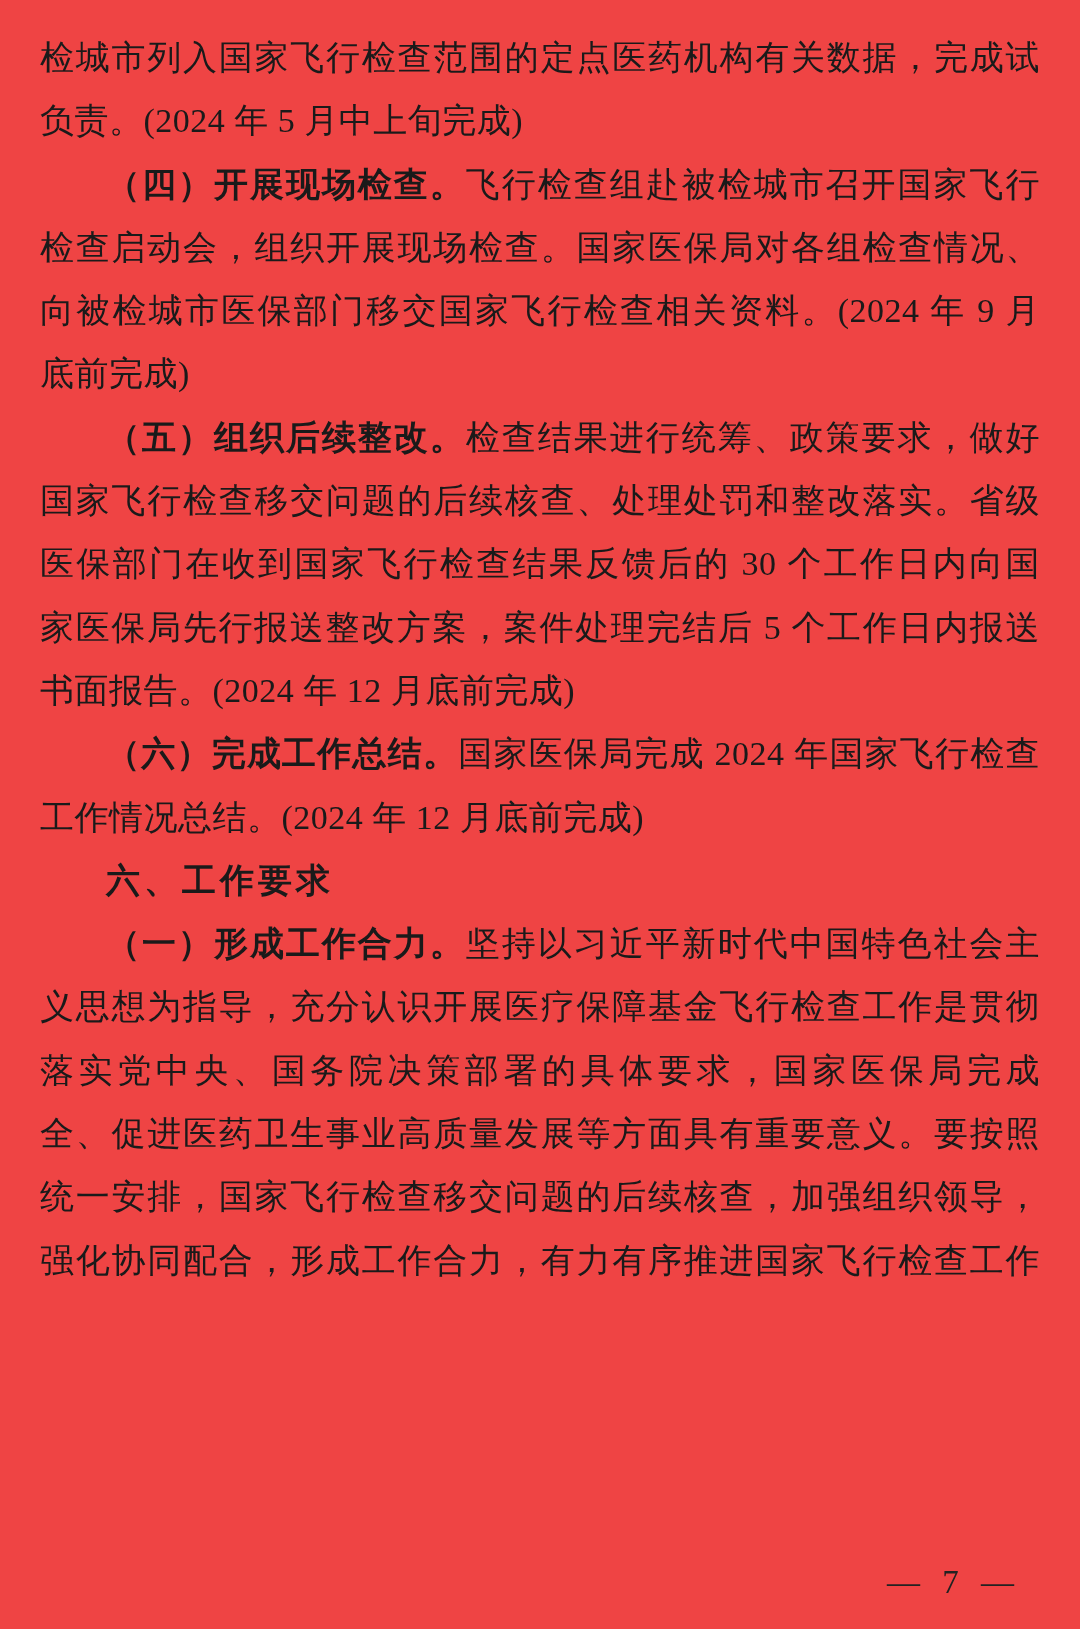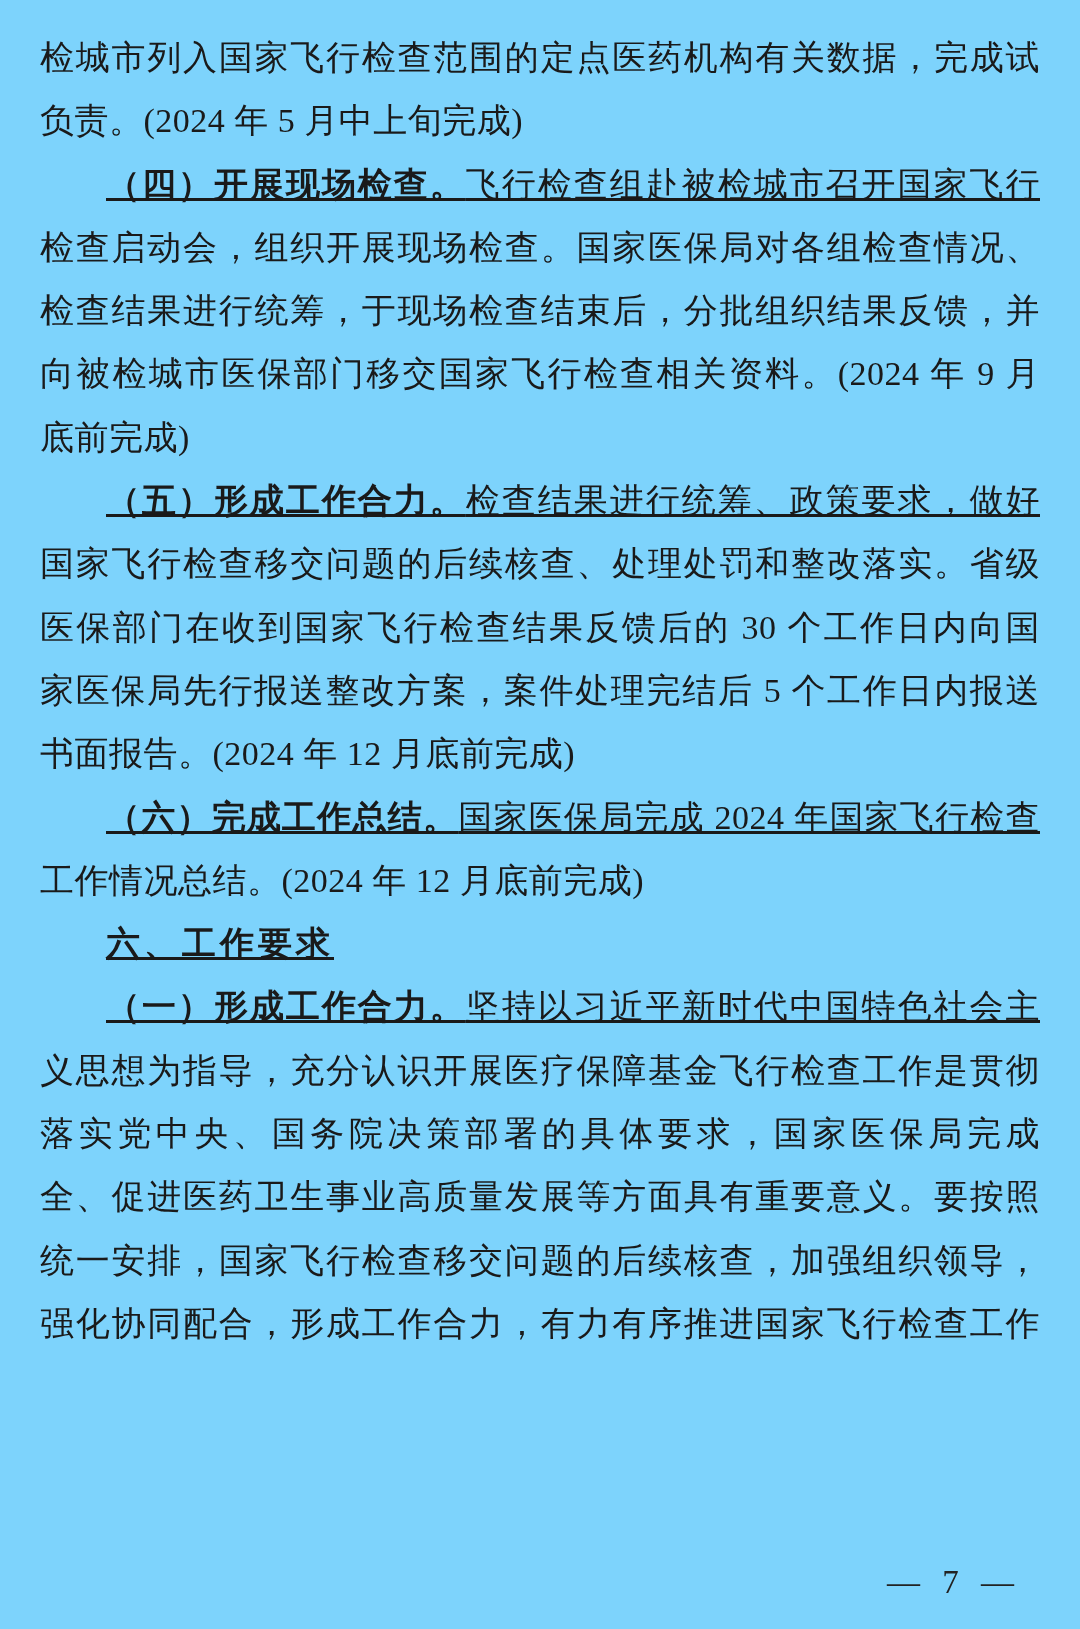--- a/index.html
+++ b/index.html
@@ -5,21 +5,21 @@
   html, body {
     margin: 0;
     padding: 0;
     background: #e8e8e8;
   }
   .page {
     position: relative;
     width: 1080px;
     height: 1629px;
     margin: 0 auto;
-    background: #7dd3fc;
+    background: #ef4444;
     color: #1a1a1a;
     font-family: "Liberation Serif", "DejaVu Serif", serif;
     overflow: hidden;
   }
   .content {
     padding: 26px 40px 0 40px;
   }
   .line {
     font-size: 34px;
     line-height: 63.3px;
@@ -28,21 +28,20 @@
     text-align: left;
     letter-spacing: 0.5px;
   }
   .line.fill {
     text-align: justify;
     text-align-last: justify;
     text-justify: inter-character;
   }
   .line.indent {
     padding-left: 66px;
-    text-decoration: underline;
   }
   .seg-bold {
     font-weight: bold;
   }
   .seg-sans {
     font-family: "Liberation Sans", "DejaVu Sans", sans-serif;
     letter-spacing: 4px;
   }
   .page-number {
     position: absolute;
@@ -55,24 +54,23 @@
 </style>
 </head>
 <body>
 
 <div class="page">
   <div class="content">
       <div class="line fill"><span class="">检城市列入国家飞行检查范围的定点医药机构有关数据，完成试</span></div>
       <div class="line"><span class="">负责。(2024 年 5 月中上旬完成)</span></div>
       <div class="line fill indent"><span class="seg-bold">（四）开展现场检查。</span><span class="">飞行检查组赴被检城市召开国家飞行</span></div>
       <div class="line fill"><span class="">检查启动会，组织开展现场检查。国家医保局对各组检查情况、</span></div>
-      <div class="line fill"><span class="">检查结果进行统筹，于现场检查结束后，分批组织结果反馈，并</span></div>
       <div class="line fill"><span class="">向被检城市医保部门移交国家飞行检查相关资料。(2024 年 9 月</span></div>
       <div class="line"><span class="">底前完成)</span></div>
-      <div class="line fill indent"><span class="seg-bold">（五）形成工作合力。</span><span class="">检查结果进行统筹、政策要求，做好</span></div>
+      <div class="line fill indent"><span class="seg-bold">（五）组织后续整改。</span><span class="">检查结果进行统筹、政策要求，做好</span></div>
       <div class="line fill"><span class="">国家飞行检查移交问题的后续核查、处理处罚和整改落实。省级</span></div>
       <div class="line fill"><span class="">医保部门在收到国家飞行检查结果反馈后的 30 个工作日内向国</span></div>
       <div class="line fill"><span class="">家医保局先行报送整改方案，案件处理完结后 5 个工作日内报送</span></div>
       <div class="line"><span class="">书面报告。(2024 年 12 月底前完成)</span></div>
       <div class="line fill indent"><span class="seg-bold">（六）完成工作总结。</span><span class="">国家医保局完成 2024 年国家飞行检查</span></div>
       <div class="line"><span class="">工作情况总结。(2024 年 12 月底前完成)</span></div>
       <div class="line indent"><span class="seg-bold seg-sans">六、工作要求</span></div>
       <div class="line fill indent"><span class="seg-bold">（一）形成工作合力。</span><span class="">坚持以习近平新时代中国特色社会主</span></div>
       <div class="line fill"><span class="">义思想为指导，充分认识开展医疗保障基金飞行检查工作是贯彻</span></div>
       <div class="line fill"><span class="">落实党中央、国务院决策部署的具体要求，国家医保局完成</span></div>

